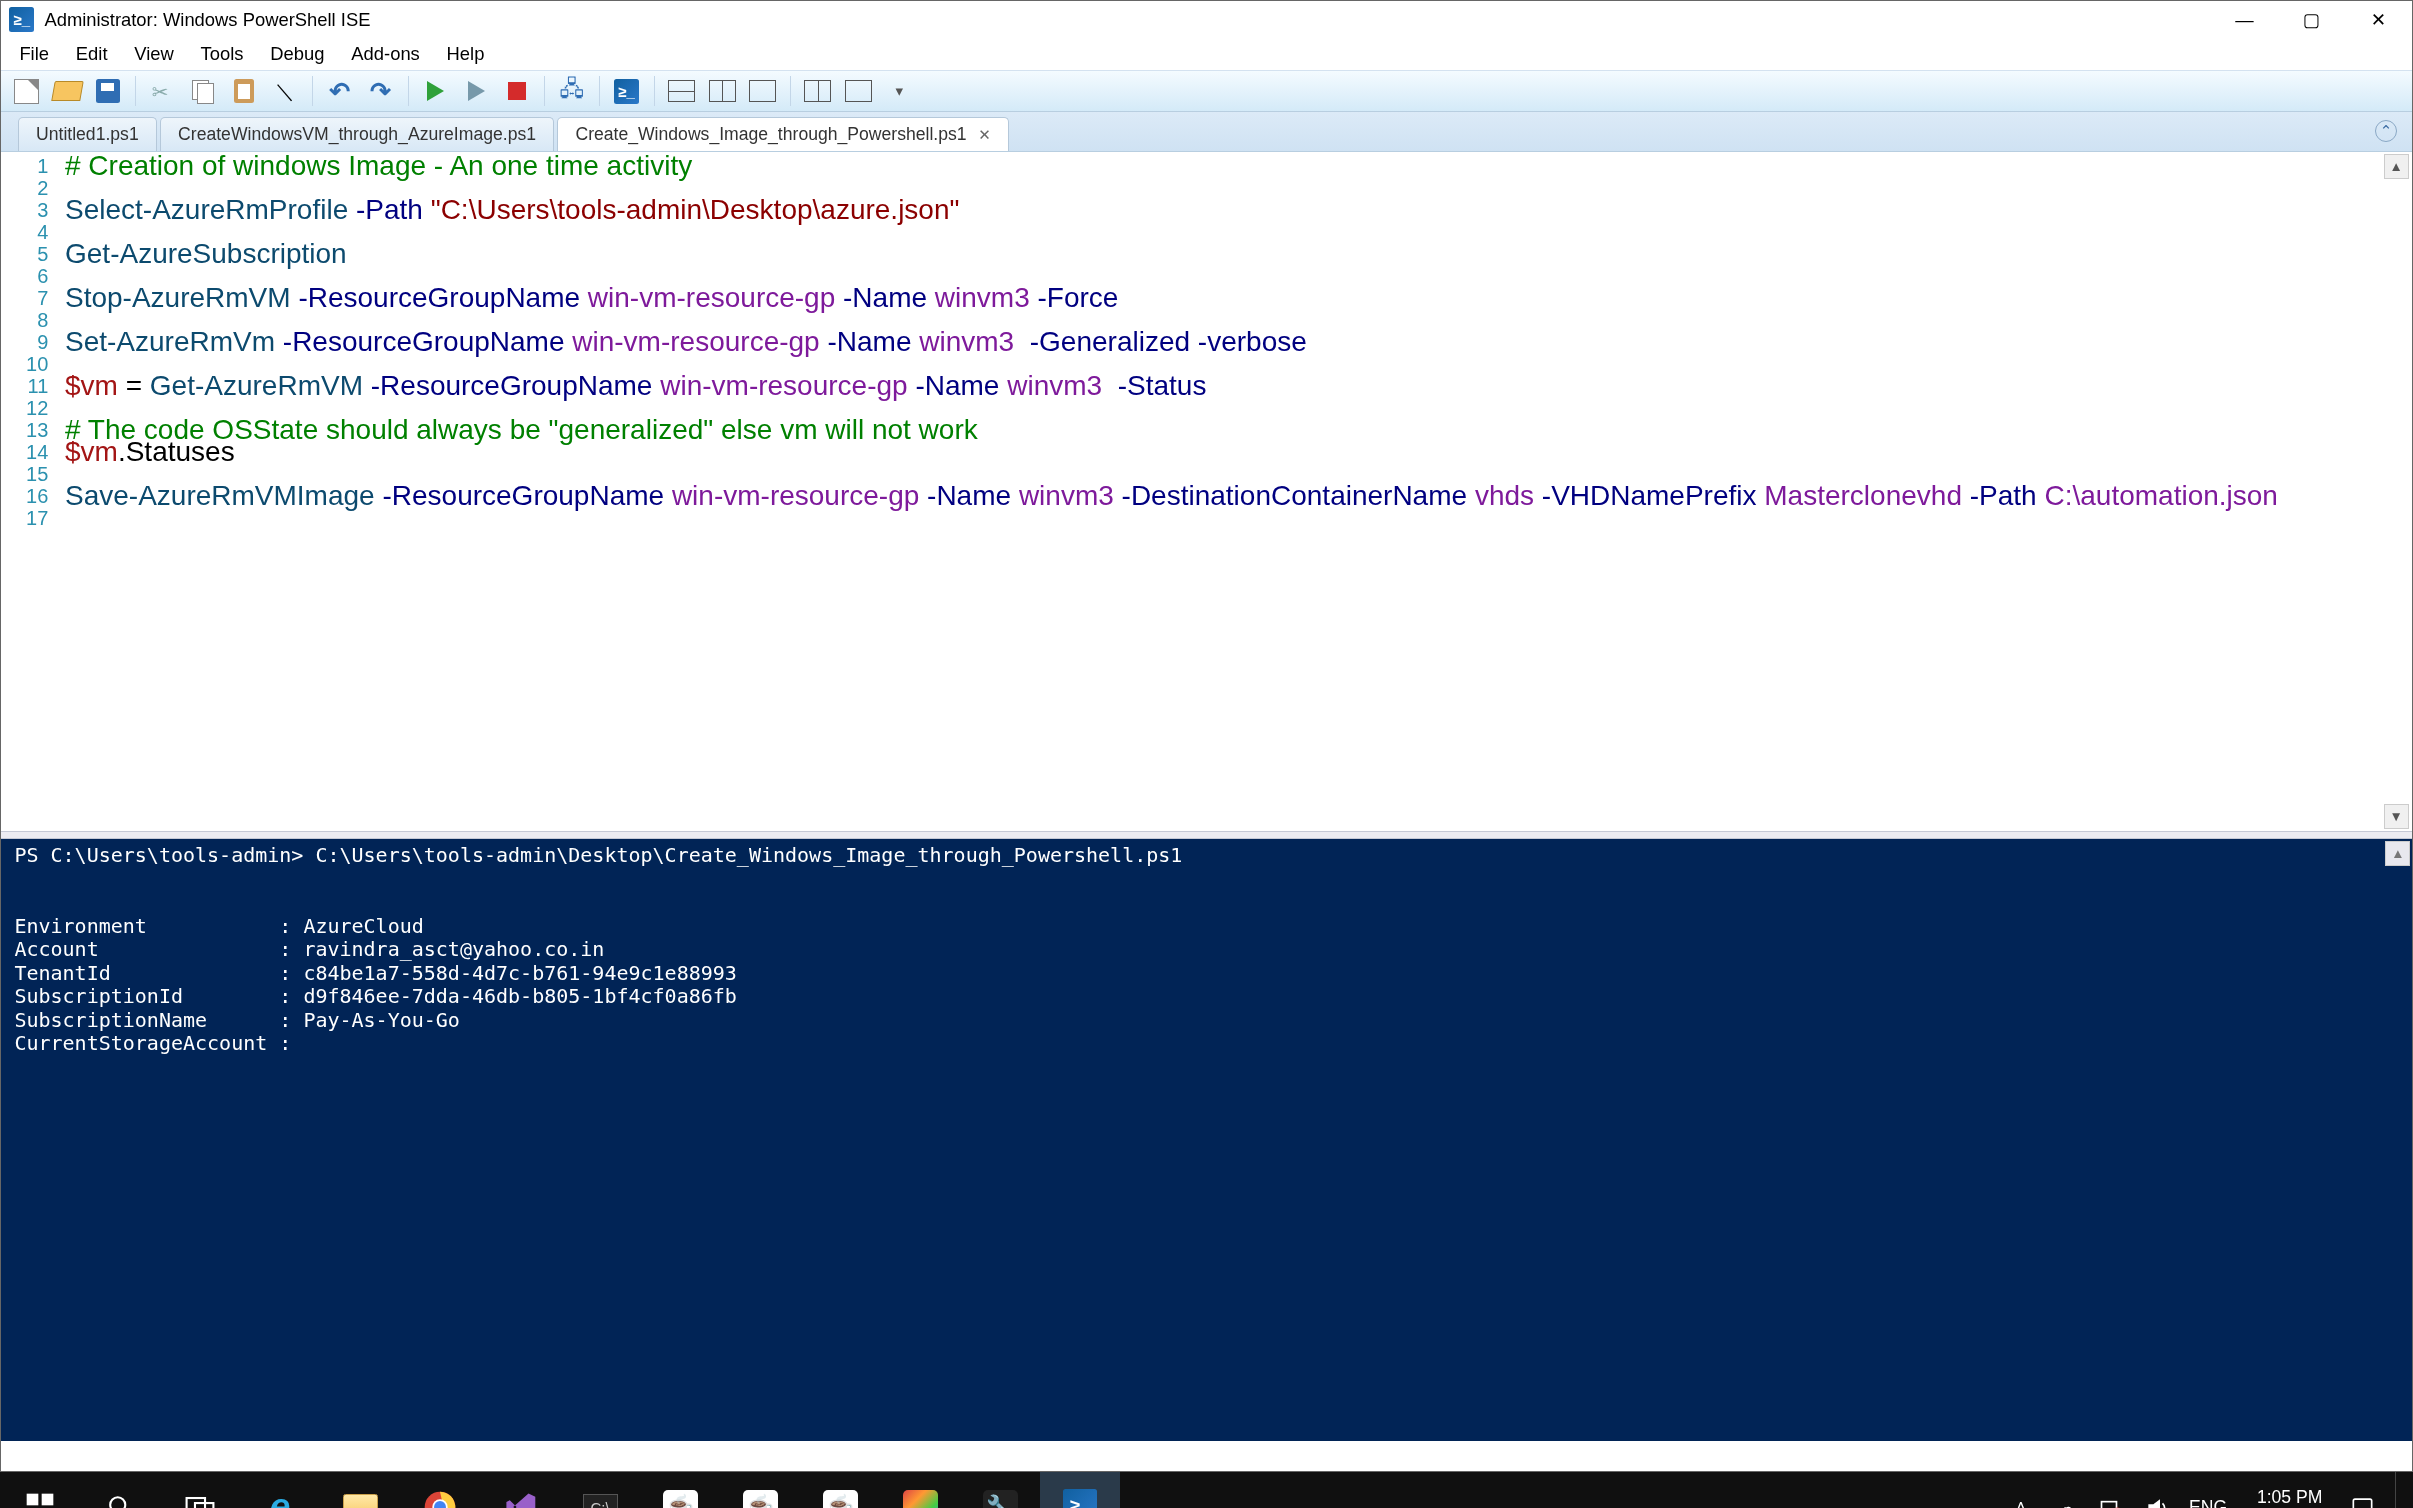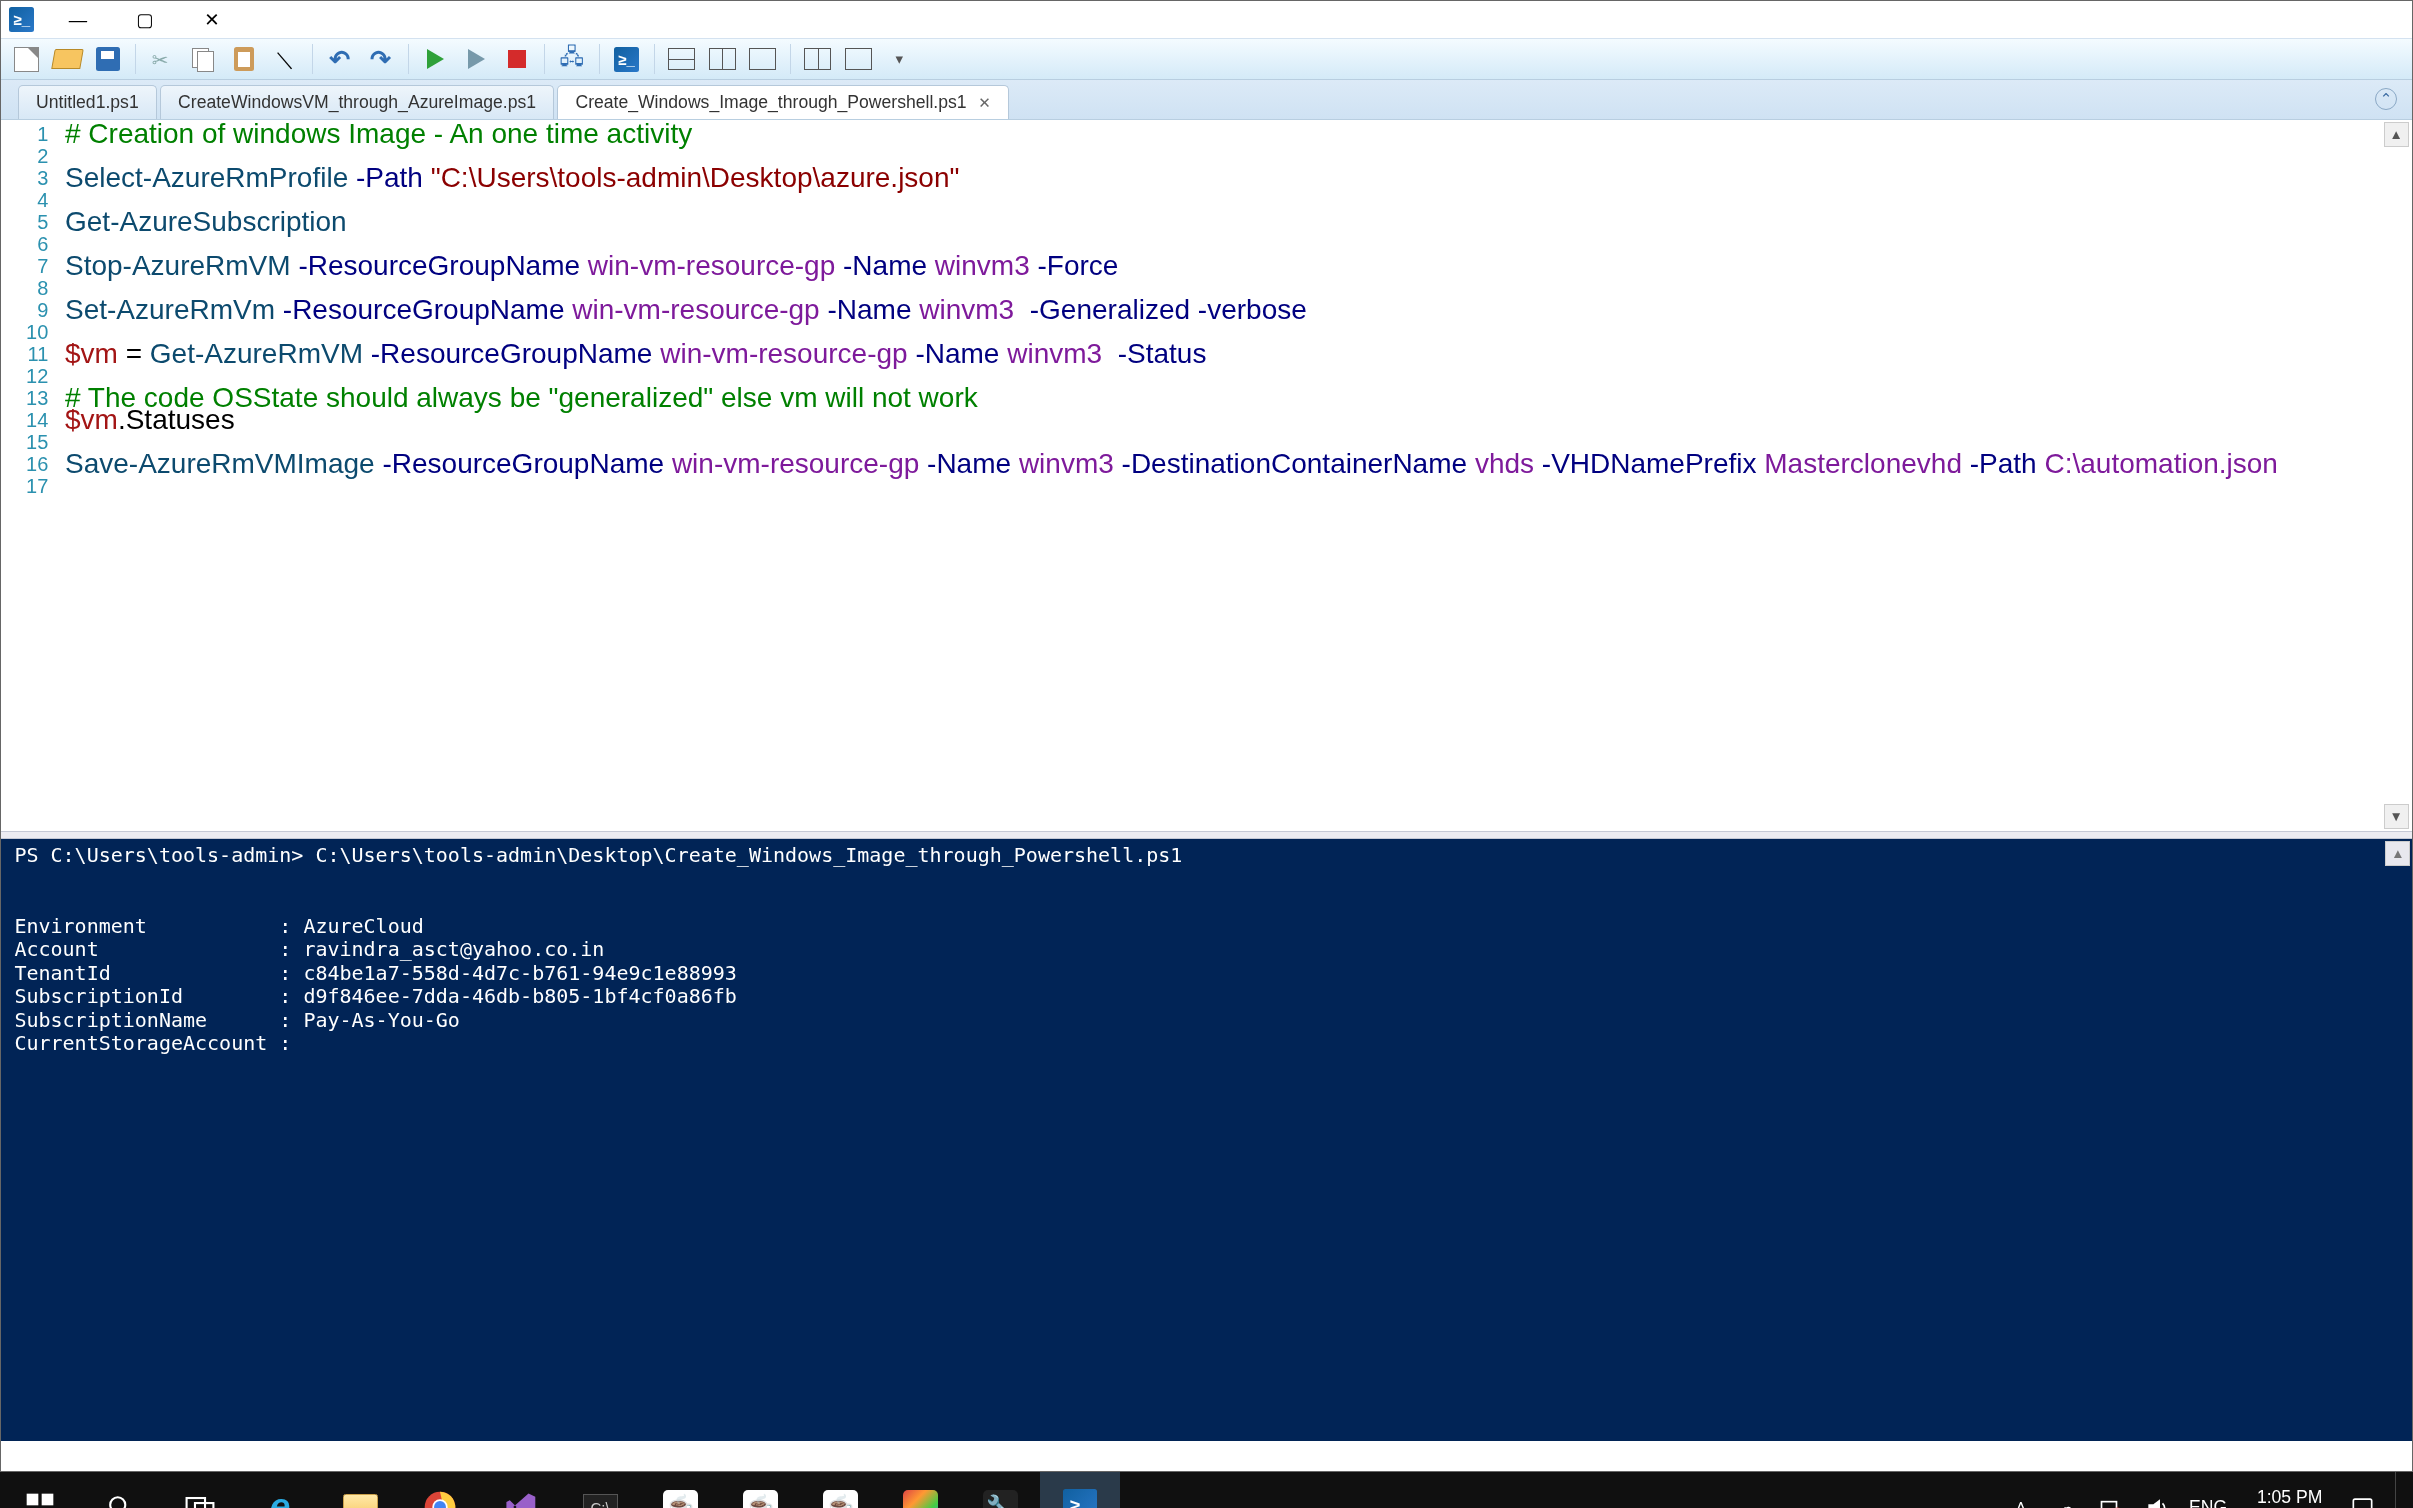--- a/index.html
+++ b/index.html
@@ -82,27 +82,37 @@
 .ic-layout.v::after { content: ""; width: 50%; border-right: 1.7px solid #555; }
 .ic-clear { font-size: 20px; }
 </style>
 </head>
 <body>
 
 <div class="window">
 
   <div class="titlebar">
     <span class="ps-appicon">≥_</span>
+    <span class="title-text">Administrator: Windows PowerShell ISE</span>
     <div class="win-controls">
       <div>—</div>
       <div>▢</div>
       <div>✕</div>
     </div>
   </div>
 
+  <div class="menubar">
+    <span>File</span>
+    <span>Edit</span>
+    <span>View</span>
+    <span>Tools</span>
+    <span>Debug</span>
+    <span>Add-ons</span>
+    <span>Help</span>
+  </div>
 
   <div class="toolbar">
     <div class="tb-btn">
         <span class="icon ic-new"></span>
       </div>
     <div class="tb-btn">
         <span class="icon ic-open"></span>
       </div>
     <div class="tb-btn">
         <span class="icon ic-save"></span>

